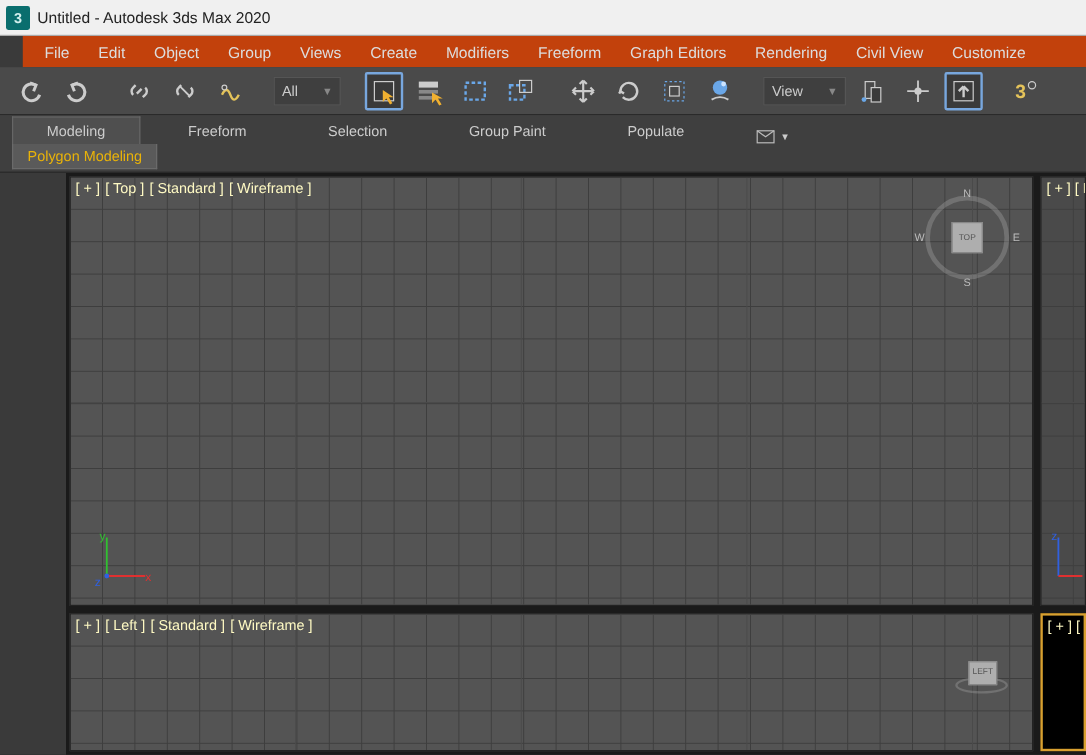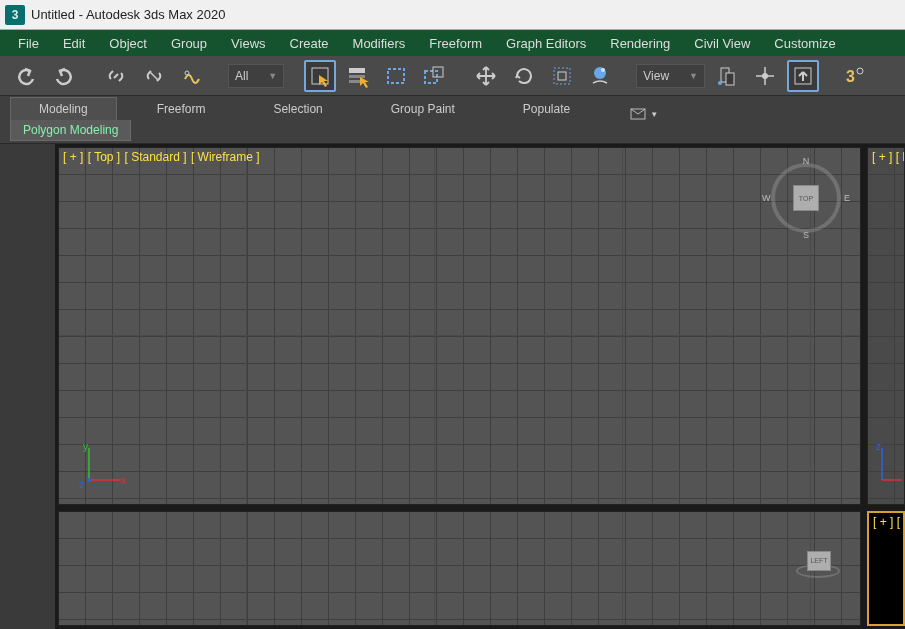--- a/index.html
+++ b/index.html
@@ -4,54 +4,54 @@
 <style>
   * { margin: 0; padding: 0; box-sizing: border-box; font-family: "Segoe UI", Tahoma, sans-serif; user-select: none; }
   body { width: 905px; height: 629px; background: #3a3a3a; overflow: hidden; }
 
   
   .title-bar { height: 30px; background: #f0f0f0; display: flex; align-items: center; padding: 0 5px; border-bottom: 1px solid #aaa; }
   .app-logo { width: 20px; height: 20px; background: #0a6e6e; color: #d4f0ee; display: flex; align-items: center; justify-content: center; font-weight: bold; font-size: 12px; margin-right: 6px; border-radius: 2px; }
   .title-text { color: #222; font-size: 13px; }
 
   
-  .menu-bar { height: 26px; background: #14532d; display: flex; align-items: center; padding: 0 6px; gap: 0; }
+  .menu-bar { height: 26px; background: #c2410c; display: flex; align-items: center; padding: 0 6px; gap: 0; margin-left: 19px; }
   .menu-item { color: #ddd; font-size: 13px; padding: 4px 12px; cursor: pointer; }
 
   
   .main-toolbar { height: 40px; background: #4a4a4a; display: flex; align-items: center; padding: 16px 10px; gap: 6px; border-bottom: 1px solid #2a2a2a; }
   .tb-btn { width: 32px; height: 32px; display: flex; align-items: center; justify-content: center; cursor: pointer; border-radius: 2px; color: #ccc; }
   .tb-btn.active { border: 2px solid #78a7de; background: #3a3a3a; }
   .tb-sep { width: 8px; }
   .tb-dropdown { height: 24px; background: #3f3f3f; border: 1px solid #555; color: #ccc; font-size: 12px; padding: 0 6px; display: flex; align-items: center; gap: 20px; cursor: pointer; }
   .tb-dropdown .arrow { font-size: 9px; color: #888; }
 
   
   .ribbon-tabs { height: 24px; background: #3f3f3f; display: flex; align-items: flex-end; padding: 0 10px; gap: 12px; }
   .ribbon-tab { color: #ccc; font-size: 12px; padding: 4px 28px; cursor: pointer; }
   .ribbon-tab.active { background: #4f4f4f; border-top: 1px solid #666; border-left: 1px solid #666; border-right: 1px solid #666; }
   .ribbon-mini { display: flex; align-items: center; gap: 4px; margin-left: 20px; color: #ccc; font-size: 11px; }
 
   
   .ribbon-panel { height: 24px; background: #3f3f3f; display: flex; align-items: flex-start; padding: 0 10px; border-bottom: 1px solid #2a2a2a; }
-  .ribbon-group-tab { background: #5a5a5a; color: #86efac; font-size: 12px; padding: 3px 12px; border: 1px solid #6a6a6a; border-top: none; }
+  .ribbon-group-tab { background: #5a5a5a; color: #eab308; font-size: 12px; padding: 3px 12px; border: 1px solid #6a6a6a; border-top: none; }
 
   
   .viewport-area { position: absolute; top: 144px; left: 0; right: 0; bottom: 0; background: #1a1a1a; display: flex; }
   .vp-left-gutter { width: 55px; background: #3a3a3a; }
   .vp-grid-wrap { flex: 1; display: flex; flex-direction: column; }
   .vp-row { display: flex; flex: 1; }
   .vp-row.row1 { flex: 3; }
   .vp-row.row2 { flex: 1; }
   .viewport { position: relative; background: #545454; border: 1px solid #222; overflow: hidden; }
   .viewport.main { flex: 1; margin: 3px; }
   .viewport.side { width: 38px; margin: 3px 0 3px 3px; background: #4a4a4a; }
   .viewport.side.active { border: 2px solid #d8a030; background: #000; }
 
-  .vp-label { position: absolute; top: 2px; left: 4px; color: #fde047; font-size: 12px; letter-spacing: 0px; white-space: nowrap; }
+  .vp-label { position: absolute; top: 2px; left: 4px; color: #fef9c3; font-size: 12px; letter-spacing: 0px; white-space: nowrap; }
   .vp-label span { margin-right: 1px; }
 
   
   .vp-grid {
     position: absolute; inset: 0;
     background-image:
       linear-gradient(#4a4a4a 1px, transparent 1px),
       linear-gradient(90deg, #4a4a4a 1px, transparent 1px),
       linear-gradient(#3e3e3e 1px, transparent 1px),
       linear-gradient(90deg, #3e3e3e 1px, transparent 1px);
@@ -279,20 +279,26 @@
             <text x="0" y="8" fill="#3060e0" font-size="10">z</text>
             <line x1="6" y1="38" x2="26" y2="38" stroke="#e03030" stroke-width="1.5"></line>
           </svg>
         </div>
       </div>
     </div>
 
     <div class="vp-row row2">
       <div class="viewport main">
         <div class="vp-grid"></div>
+        <div class="vp-label">
+          <span>[ + ]</span>
+          <span>[ Left ]</span>
+          <span>[ Standard ]</span>
+          <span>[ Wireframe ]</span>
+        </div>
         <div class="viewcube-small">
           <div class="vcs-ring"></div>
           <div class="vcs-cube">LEFT</div>
         </div>
       </div>
       <div class="viewport side active">
         <div class="vp-label">[ + ] [ F</div>
       </div>
     </div>
   </div>

